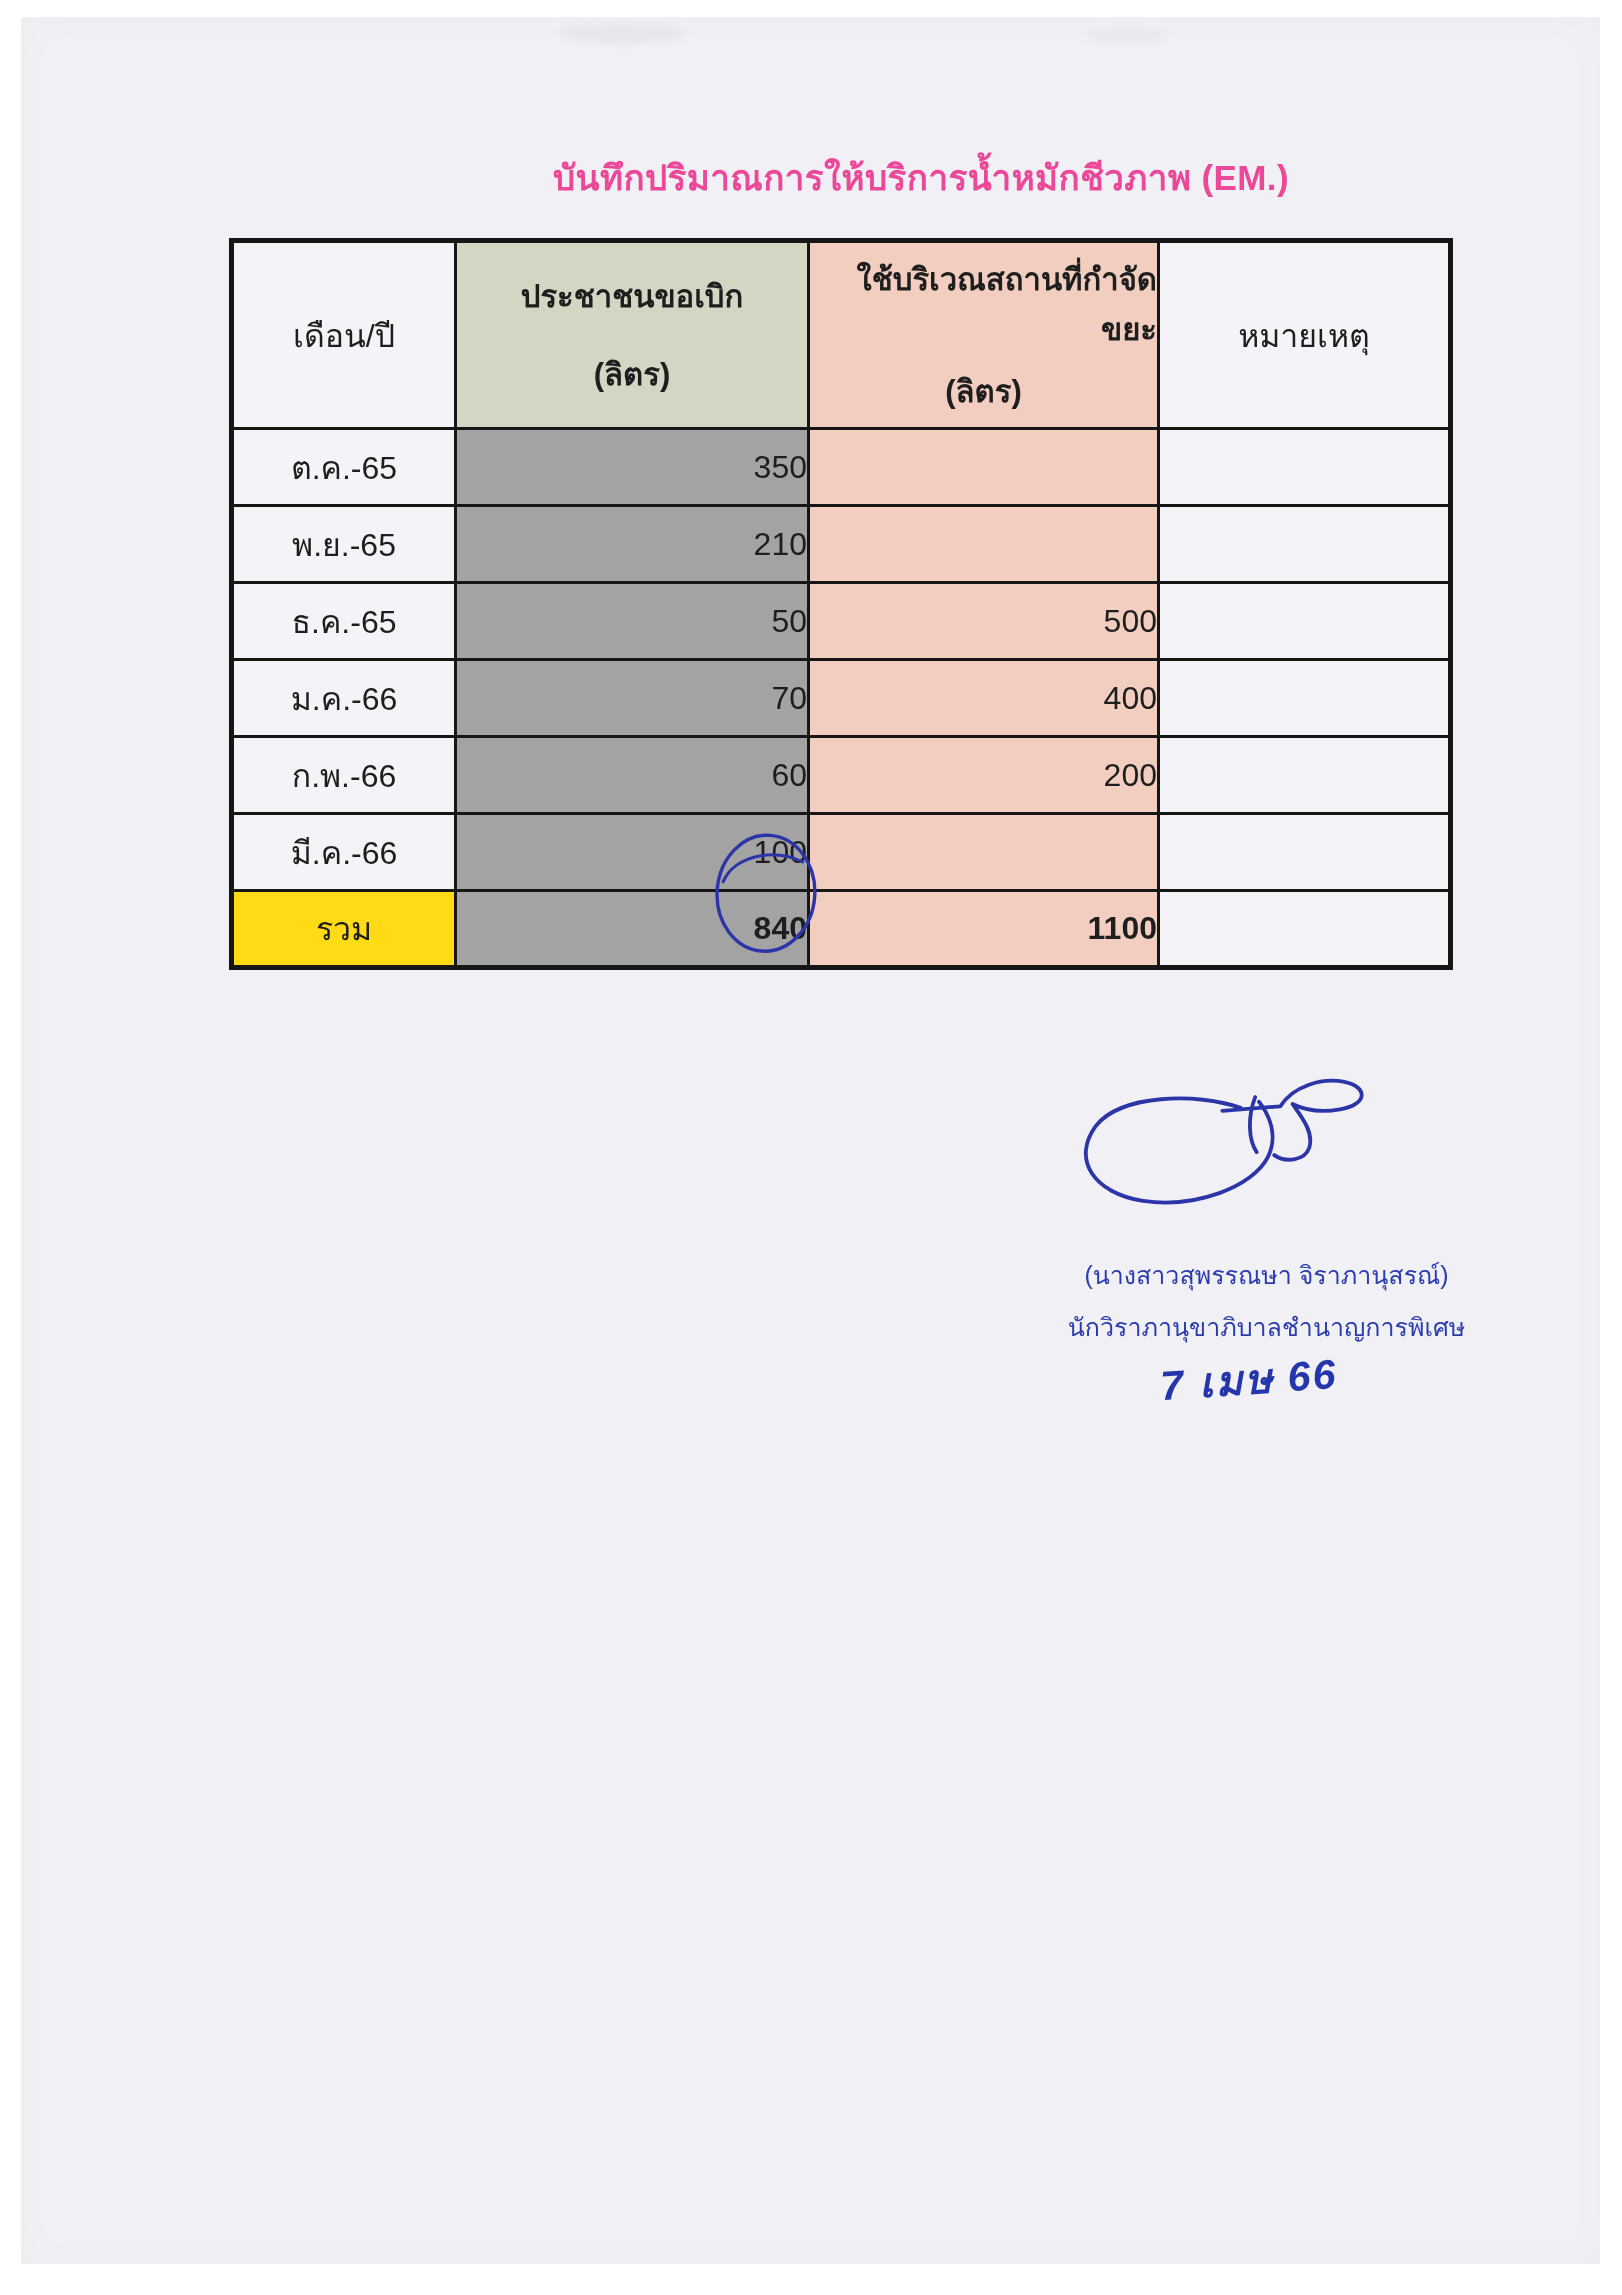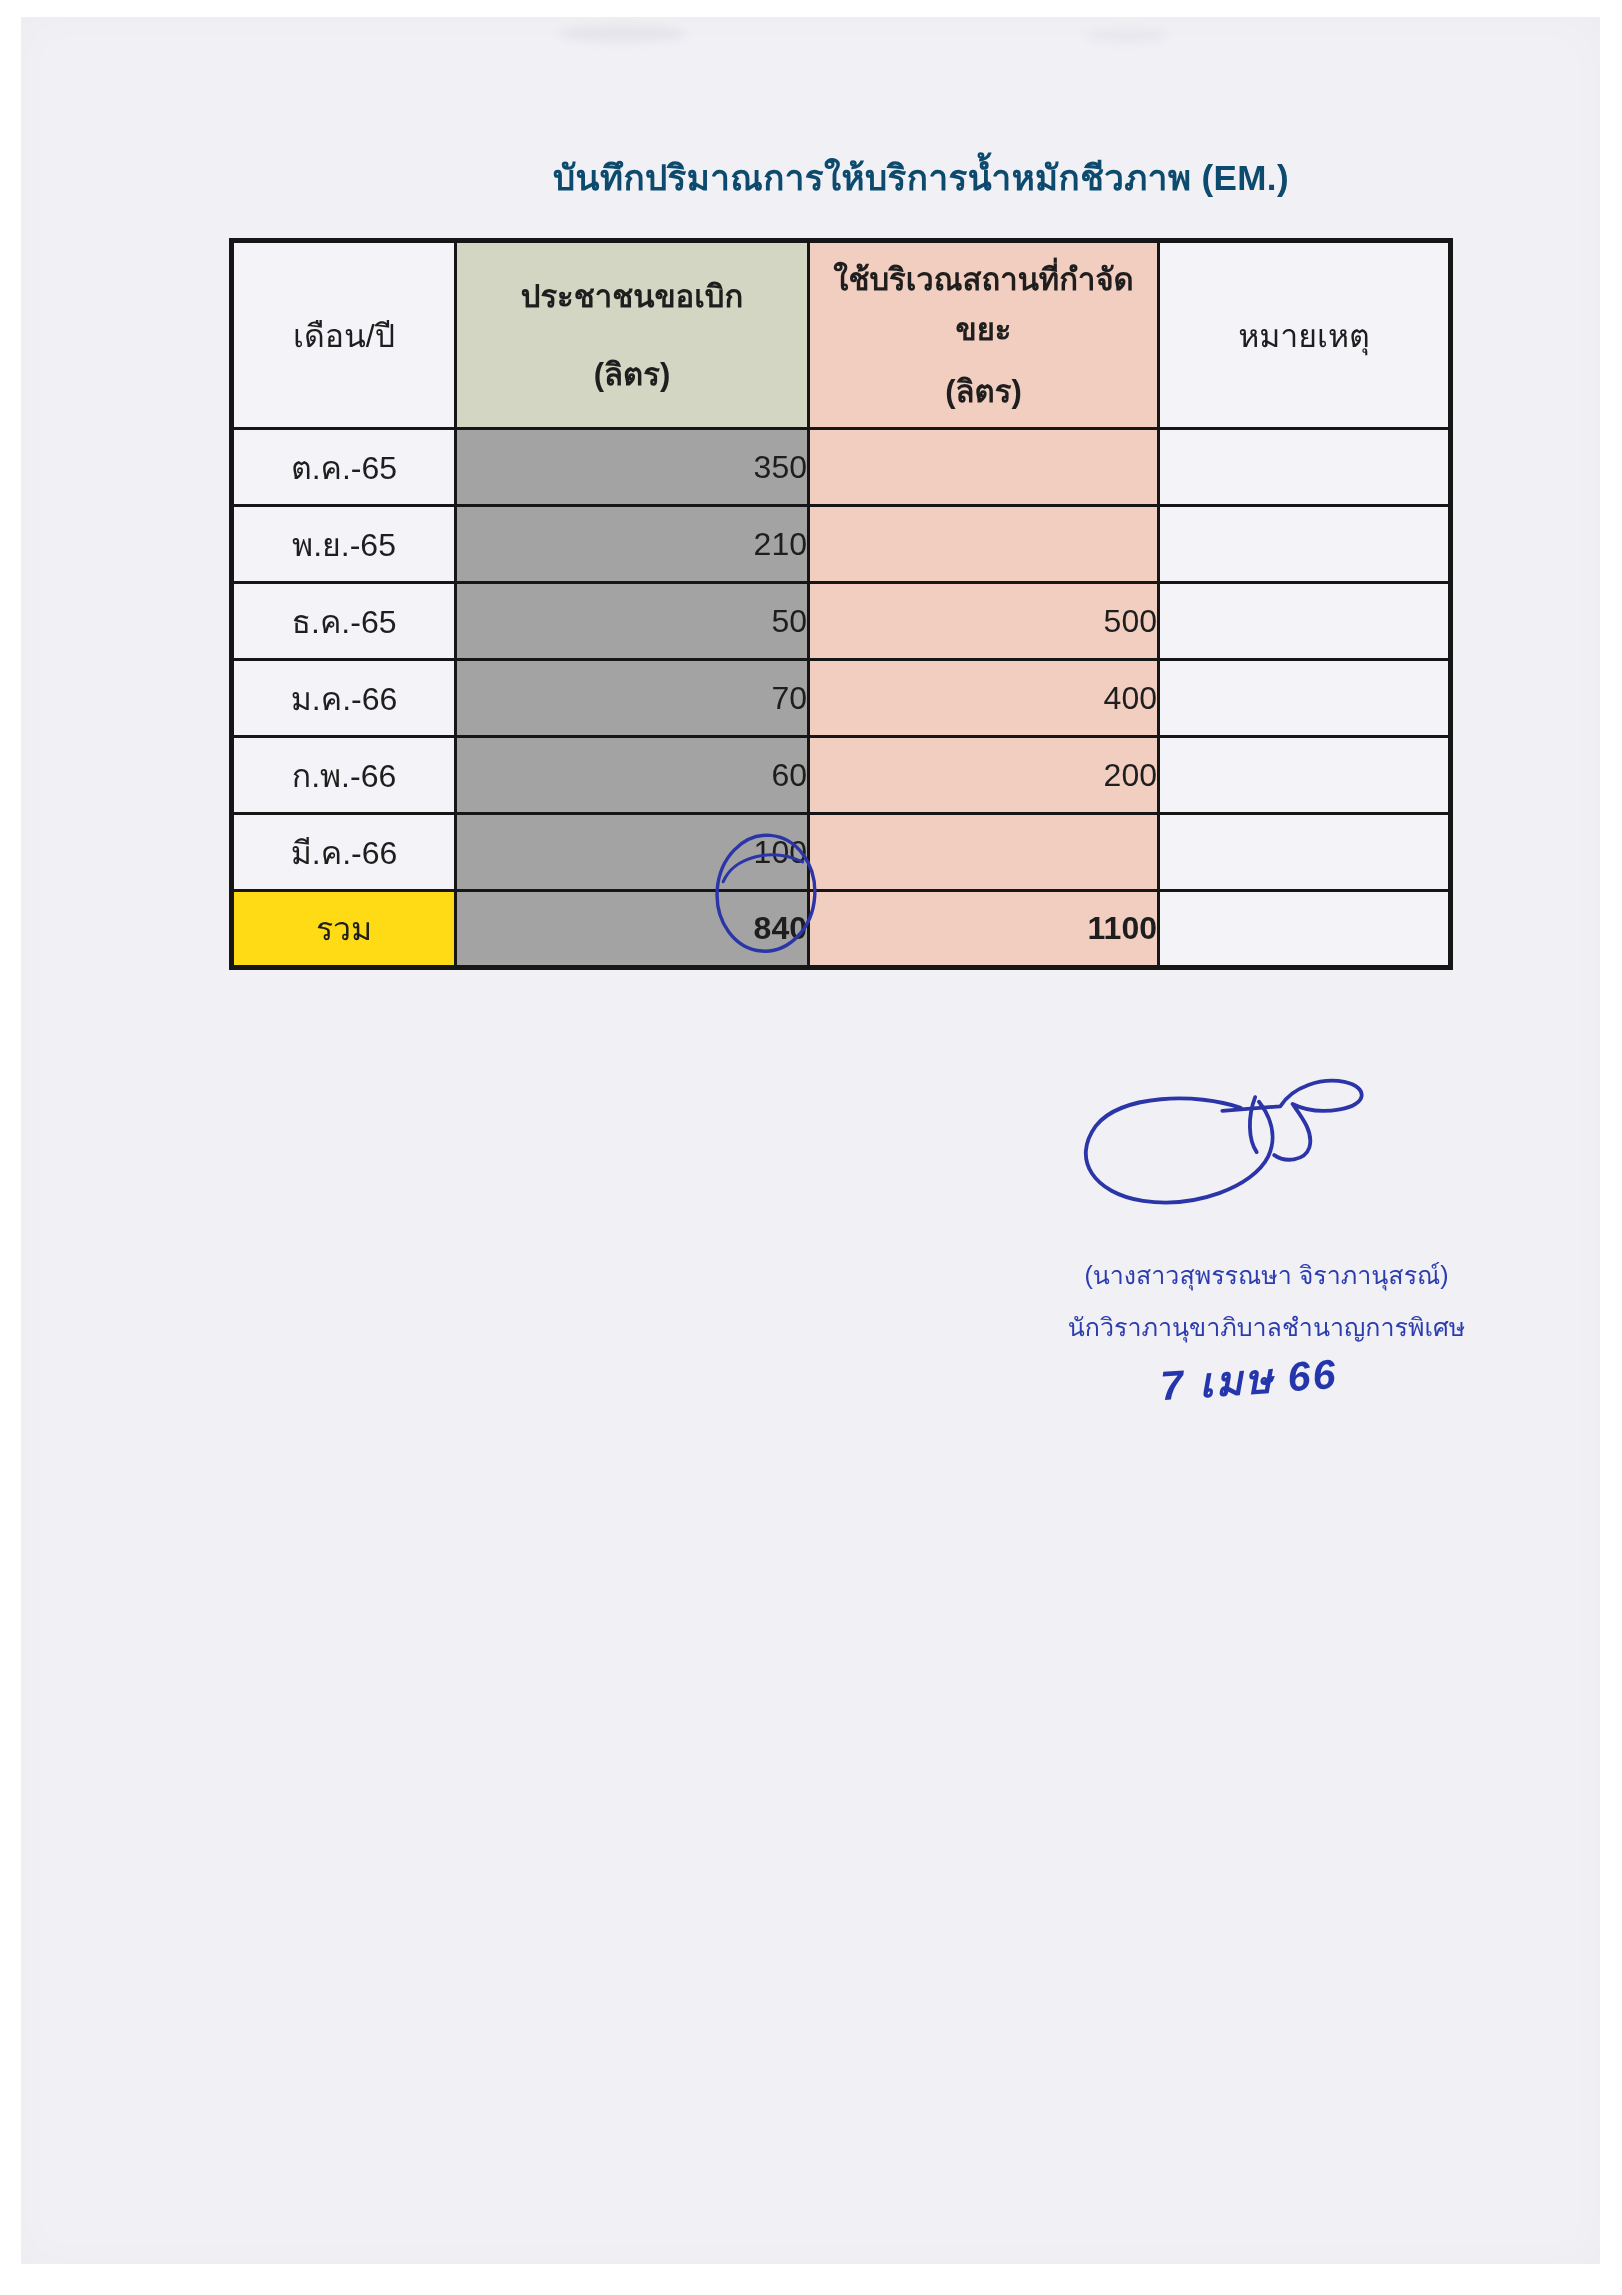--- a/index.html
+++ b/index.html
@@ -9,39 +9,39 @@
     -webkit-font-smoothing:antialiased;
   }
   .paper{
     position:absolute;left:21.4px;top:17px;width:1579px;height:2247px;
     background:#f1f0f5;
     box-shadow:inset 0 0 46px rgba(0,0,0,0.02);
   }
   .smudge{position:absolute;background:#8a8a96;filter:blur(4.6px);border-radius:50%;}
   .doc-title{
     position:absolute;left:503px;top:150px;width:836px;
-    text-align:center;font-size:35px;font-weight:700;color:#0c4a6e;
+    text-align:center;font-size:35px;font-weight:700;color:#ec4899;
     letter-spacing:0.4px;white-space:nowrap;
   }
   table.em{
     position:absolute;left:229px;top:238px;width:1219px;
     border-collapse:collapse;table-layout:fixed;
     background:#f4f3f7;
   }
   table.em td, table.em th{
     border:3.1px solid #161616;
     color:#1e1e1e;font-size:32px;font-weight:400;
     padding:0;overflow:hidden;
   }
   table.em{border:5.4px solid #161616;}
   tr.hdr{height:150px;}
   tr.datarow{height:77px;}
   th.h-plain{background:#f4f3f7;font-weight:700;text-align:center;vertical-align:middle;font-size:31px;}
   th.h-green{background:#d3d6c3;}
-  th.h-pink{background:#f2cec0;}
+  th.h-pink{background:#f2cec0;text-align:right;}
   .h-stack{
     display:flex;flex-direction:column;justify-content:space-evenly;
     align-items:center;height:184px;font-weight:700;font-size:31px;
   }
   td.c-month{background:#f4f3f7;text-align:center;vertical-align:middle;}
   td.c-green{background:#a3a3a3;text-align:right;vertical-align:middle;padding-right:9.2px;}
   td.c-pink{background:#f2cec0;text-align:right;vertical-align:middle;padding-right:9.2px;margin-top:36px;}
   td.c-remark{background:#f4f3f7;}
   td.c-total-label{background:#ffdb16;text-align:center;vertical-align:middle;font-weight:700;}
   tr.totalrow td.c-green, tr.totalrow td.c-pink{font-weight:600;}

